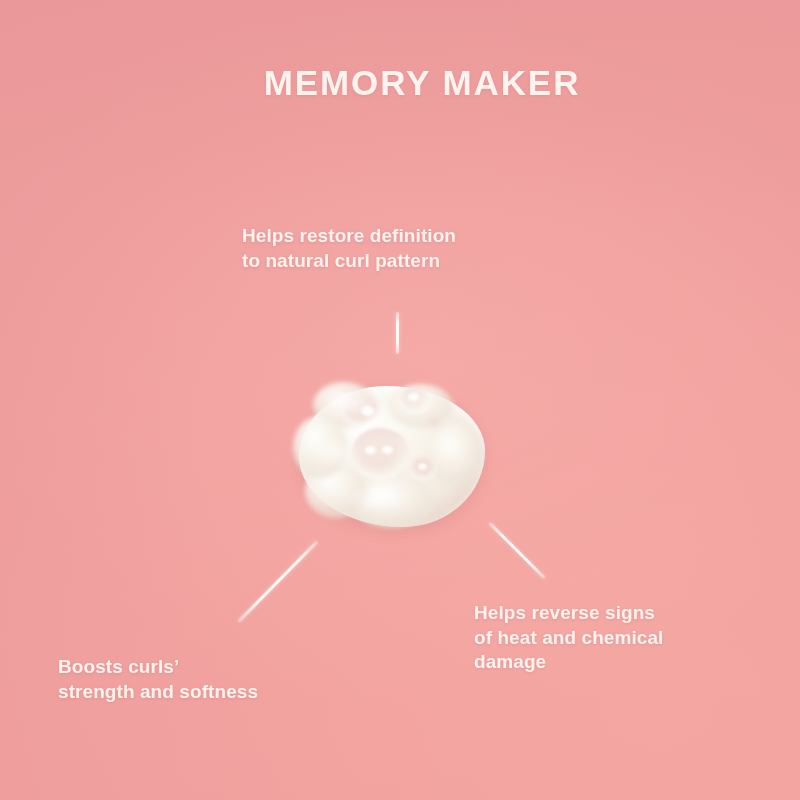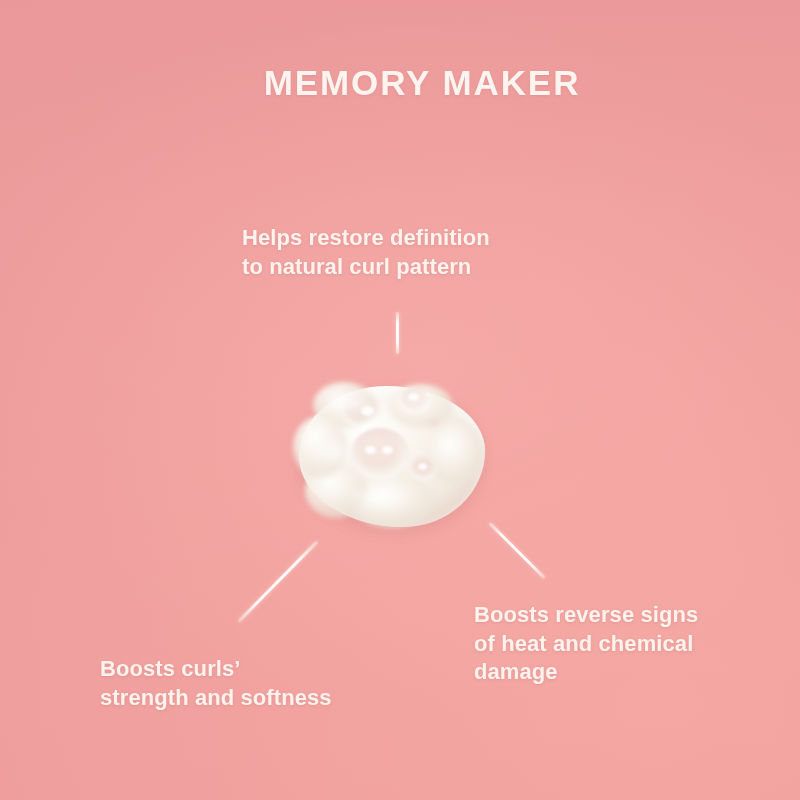--- a/index.html
+++ b/index.html
@@ -51,28 +51,28 @@
     white-space: nowrap;
   }
   .headline .hl-line { display: block; }
   .headline .hl-line.two { font-size: 35.5px; letter-spacing: 0.035em; }
 
   
   .callout {
     position: absolute;
     color: #fdf3ee;
     font-weight: 700;
-    font-size: 22px;
+    font-size: 19px;
     line-height: 1.30;
     letter-spacing: 0.004em;
     text-shadow: 0 1px 3px rgba(198,108,110,0.30);
     white-space: pre-line;
   }
   #callout-top    { left: 242px; top: 224px; }
-  #callout-left   { left: 58px;  top: 655px; margin-left: 42px; }
+  #callout-left   { left: 58px;  top: 655px; }
   #callout-right  { left: 474px; top: 601px; }
 
   
   .connector {
     position: absolute;
     background: linear-gradient(90deg, rgba(255,248,244,0.42) 0%, rgba(255,250,247,0.97) 22%, rgba(255,252,249,1) 50%, rgba(255,250,247,0.97) 78%, rgba(255,248,244,0.42) 100%);
     border-radius: 3px;
     box-shadow: 0 0 4px rgba(255,245,240,0.45);
   }
   #connector-top {
@@ -203,17 +203,17 @@
     <div class="sheen" style="left:40px; top:18px; width:56px; height:26px;"></div>
     <div class="sheen" style="left:58px; top:112px; width:70px; height:28px;"></div>
   </div>
 
   <div class="callout" id="callout-top">Helps restore definition
 to natural curl pattern</div>
 
   <div class="callout" id="callout-left">Boosts curls’
 strength and softness</div>
 
-  <div class="callout" id="callout-right">Boosts reverse signs
+  <div class="callout" id="callout-right">Helps reverse signs
 of heat and chemical
 damage</div>
 
 </div>
 
 </body></html>

